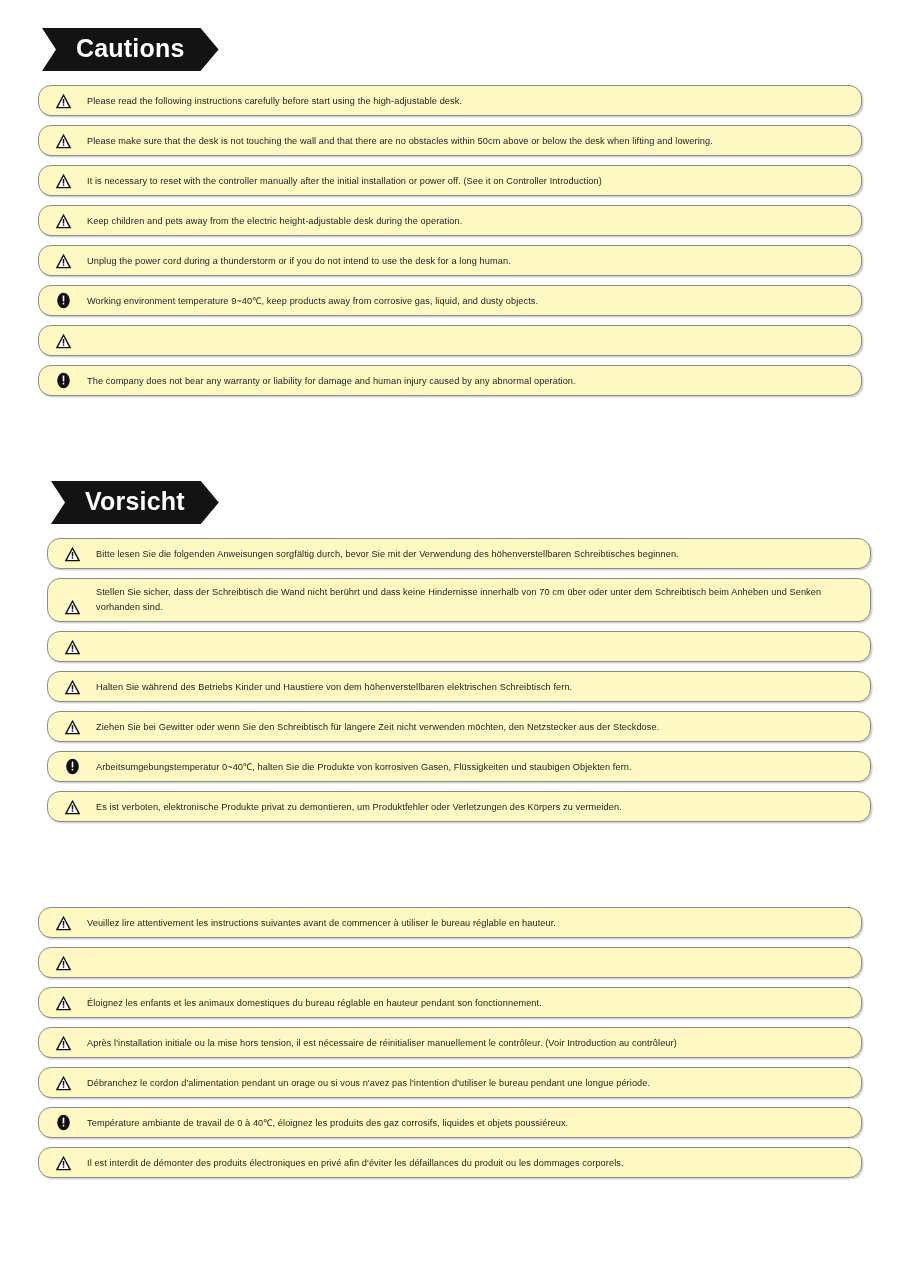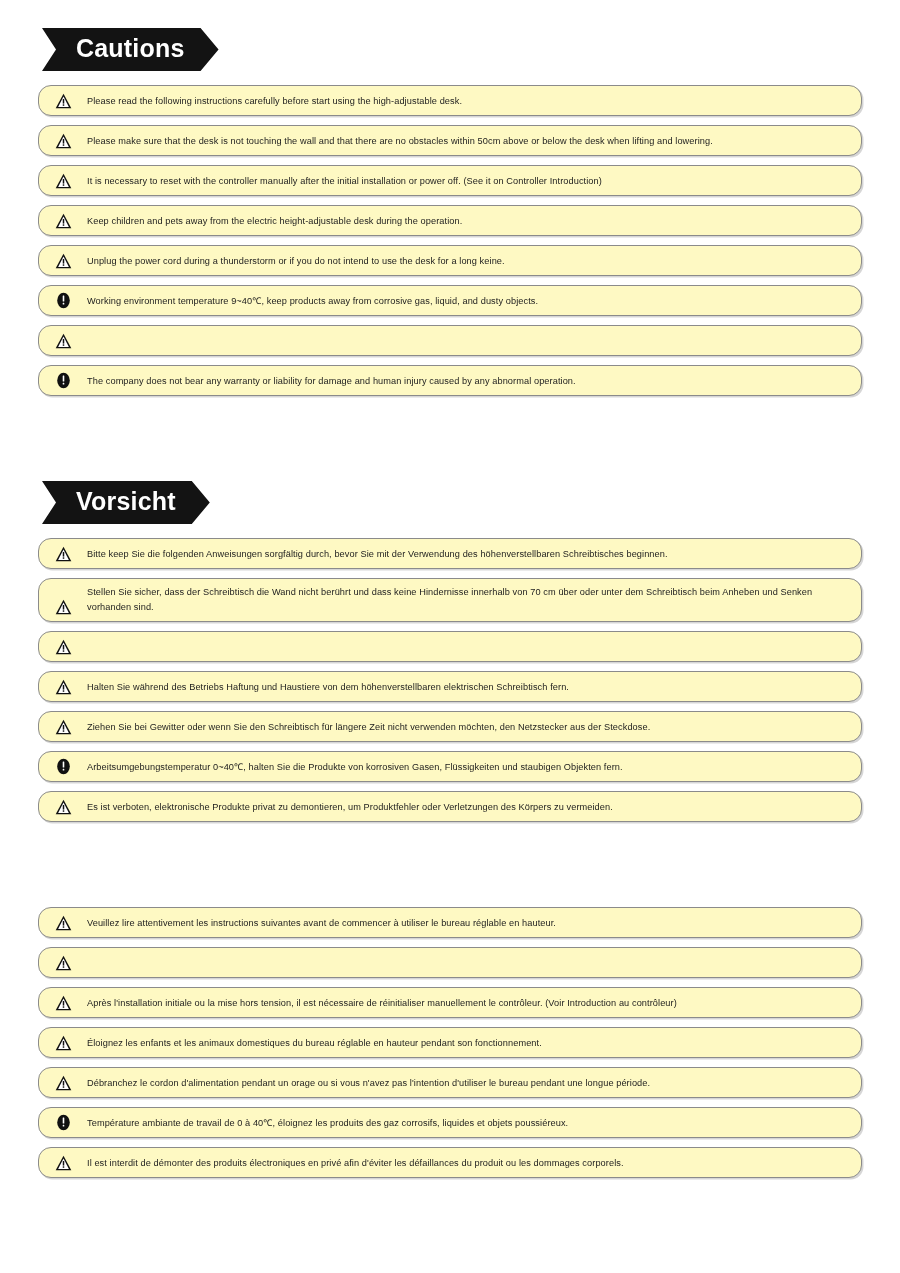--- a/index.html
+++ b/index.html
@@ -20,21 +20,21 @@
     width: 900px;
     height: 1273px;
     box-sizing: border-box;
     padding: 0;
   }
 
   .section {
     padding: 0 38px 0 38px;
   }
   .section.first { padding-top: 28px; }
-  .section.second { padding-top: 44px; }
+  .section.second { padding-top: 44px; margin-left: 9px; }
   .section.third { padding-top: 46px; }
 
   
   .banner-wrap {
     display: block;
     margin-left: 4px;
     margin-bottom: 14px;
   }
   .banner {
     display: inline-block;
@@ -146,21 +146,21 @@
         </div>
         <div class="row">
           <div class="row-icon">
             <svg width="17" height="16" viewBox="0 0 17 16" aria-hidden="true">
               <path d="M8.5 0.7 L16.3 15.3 L0.7 15.3 Z" fill="#111111"></path>
               <path d="M8.5 3.6 L13.9 14.0 L3.1 14.0 Z" fill="#ffffff"></path>
               <rect x="7.75" y="6.0" width="1.5" height="4.6" fill="#111111"></rect>
               <rect x="7.75" y="11.3" width="1.5" height="1.5" fill="#111111"></rect>
             </svg>
           </div>
-          <div class="row-text">Unplug the power cord during a thunderstorm or if you do not intend to use the desk for a long keine.</div>
+          <div class="row-text">Unplug the power cord during a thunderstorm or if you do not intend to use the desk for a long human.</div>
         </div>
         <div class="row">
           <div class="row-icon">
             <svg width="15" height="17" viewBox="0 0 15 17" aria-hidden="true">
               <ellipse cx="7.5" cy="8.5" rx="6.3" ry="7.7" fill="#111111"></ellipse>
               <rect x="6.7" y="3.5" width="1.6" height="6.0" rx="0.5" fill="#ffffff"></rect>
               <rect x="6.7" y="10.8" width="1.6" height="1.8" rx="0.5" fill="#ffffff"></rect>
             </svg>
           </div>
           <div class="row-text">Working environment temperature 9~40℃, keep products away from corrosive gas, liquid, and dusty objects.</div>
@@ -197,21 +197,21 @@
     <div class="rows">
         <div class="row">
           <div class="row-icon">
             <svg width="17" height="16" viewBox="0 0 17 16" aria-hidden="true">
               <path d="M8.5 0.7 L16.3 15.3 L0.7 15.3 Z" fill="#111111"></path>
               <path d="M8.5 3.6 L13.9 14.0 L3.1 14.0 Z" fill="#ffffff"></path>
               <rect x="7.75" y="6.0" width="1.5" height="4.6" fill="#111111"></rect>
               <rect x="7.75" y="11.3" width="1.5" height="1.5" fill="#111111"></rect>
             </svg>
           </div>
-          <div class="row-text">Bitte keep Sie die folgenden Anweisungen sorgfältig durch, bevor Sie mit der Verwendung des höhenverstellbaren Schreibtisches beginnen.</div>
+          <div class="row-text">Bitte lesen Sie die folgenden Anweisungen sorgfältig durch, bevor Sie mit der Verwendung des höhenverstellbaren Schreibtisches beginnen.</div>
         </div>
         <div class="row">
           <div class="row-icon">
             <svg width="17" height="16" viewBox="0 0 17 16" aria-hidden="true">
               <path d="M8.5 0.7 L16.3 15.3 L0.7 15.3 Z" fill="#111111"></path>
               <path d="M8.5 3.6 L13.9 14.0 L3.1 14.0 Z" fill="#ffffff"></path>
               <rect x="7.75" y="6.0" width="1.5" height="4.6" fill="#111111"></rect>
               <rect x="7.75" y="11.3" width="1.5" height="1.5" fill="#111111"></rect>
             </svg>
           </div>
@@ -229,21 +229,21 @@
         </div>
         <div class="row">
           <div class="row-icon">
             <svg width="17" height="16" viewBox="0 0 17 16" aria-hidden="true">
               <path d="M8.5 0.7 L16.3 15.3 L0.7 15.3 Z" fill="#111111"></path>
               <path d="M8.5 3.6 L13.9 14.0 L3.1 14.0 Z" fill="#ffffff"></path>
               <rect x="7.75" y="6.0" width="1.5" height="4.6" fill="#111111"></rect>
               <rect x="7.75" y="11.3" width="1.5" height="1.5" fill="#111111"></rect>
             </svg>
           </div>
-          <div class="row-text">Halten Sie während des Betriebs Haftung und Haustiere von dem höhenverstellbaren elektrischen Schreibtisch fern.</div>
+          <div class="row-text">Halten Sie während des Betriebs Kinder und Haustiere von dem höhenverstellbaren elektrischen Schreibtisch fern.</div>
         </div>
         <div class="row">
           <div class="row-icon">
             <svg width="17" height="16" viewBox="0 0 17 16" aria-hidden="true">
               <path d="M8.5 0.7 L16.3 15.3 L0.7 15.3 Z" fill="#111111"></path>
               <path d="M8.5 3.6 L13.9 14.0 L3.1 14.0 Z" fill="#ffffff"></path>
               <rect x="7.75" y="6.0" width="1.5" height="4.6" fill="#111111"></rect>
               <rect x="7.75" y="11.3" width="1.5" height="1.5" fill="#111111"></rect>
             </svg>
           </div>
@@ -300,32 +300,32 @@
         </div>
         <div class="row">
           <div class="row-icon">
             <svg width="17" height="16" viewBox="0 0 17 16" aria-hidden="true">
               <path d="M8.5 0.7 L16.3 15.3 L0.7 15.3 Z" fill="#111111"></path>
               <path d="M8.5 3.6 L13.9 14.0 L3.1 14.0 Z" fill="#ffffff"></path>
               <rect x="7.75" y="6.0" width="1.5" height="4.6" fill="#111111"></rect>
               <rect x="7.75" y="11.3" width="1.5" height="1.5" fill="#111111"></rect>
             </svg>
           </div>
+          <div class="row-text">Éloignez les enfants et les animaux domestiques du bureau réglable en hauteur pendant son fonctionnement.</div>
+        </div>
+        <div class="row">
+          <div class="row-icon">
+            <svg width="17" height="16" viewBox="0 0 17 16" aria-hidden="true">
+              <path d="M8.5 0.7 L16.3 15.3 L0.7 15.3 Z" fill="#111111"></path>
+              <path d="M8.5 3.6 L13.9 14.0 L3.1 14.0 Z" fill="#ffffff"></path>
+              <rect x="7.75" y="6.0" width="1.5" height="4.6" fill="#111111"></rect>
+              <rect x="7.75" y="11.3" width="1.5" height="1.5" fill="#111111"></rect>
+            </svg>
+          </div>
           <div class="row-text">Après l'installation initiale ou la mise hors tension, il est nécessaire de réinitialiser manuellement le contrôleur. (Voir Introduction au contrôleur)</div>
-        </div>
-        <div class="row">
-          <div class="row-icon">
-            <svg width="17" height="16" viewBox="0 0 17 16" aria-hidden="true">
-              <path d="M8.5 0.7 L16.3 15.3 L0.7 15.3 Z" fill="#111111"></path>
-              <path d="M8.5 3.6 L13.9 14.0 L3.1 14.0 Z" fill="#ffffff"></path>
-              <rect x="7.75" y="6.0" width="1.5" height="4.6" fill="#111111"></rect>
-              <rect x="7.75" y="11.3" width="1.5" height="1.5" fill="#111111"></rect>
-            </svg>
-          </div>
-          <div class="row-text">Éloignez les enfants et les animaux domestiques du bureau réglable en hauteur pendant son fonctionnement.</div>
         </div>
         <div class="row">
           <div class="row-icon">
             <svg width="17" height="16" viewBox="0 0 17 16" aria-hidden="true">
               <path d="M8.5 0.7 L16.3 15.3 L0.7 15.3 Z" fill="#111111"></path>
               <path d="M8.5 3.6 L13.9 14.0 L3.1 14.0 Z" fill="#ffffff"></path>
               <rect x="7.75" y="6.0" width="1.5" height="4.6" fill="#111111"></rect>
               <rect x="7.75" y="11.3" width="1.5" height="1.5" fill="#111111"></rect>
             </svg>
           </div>

